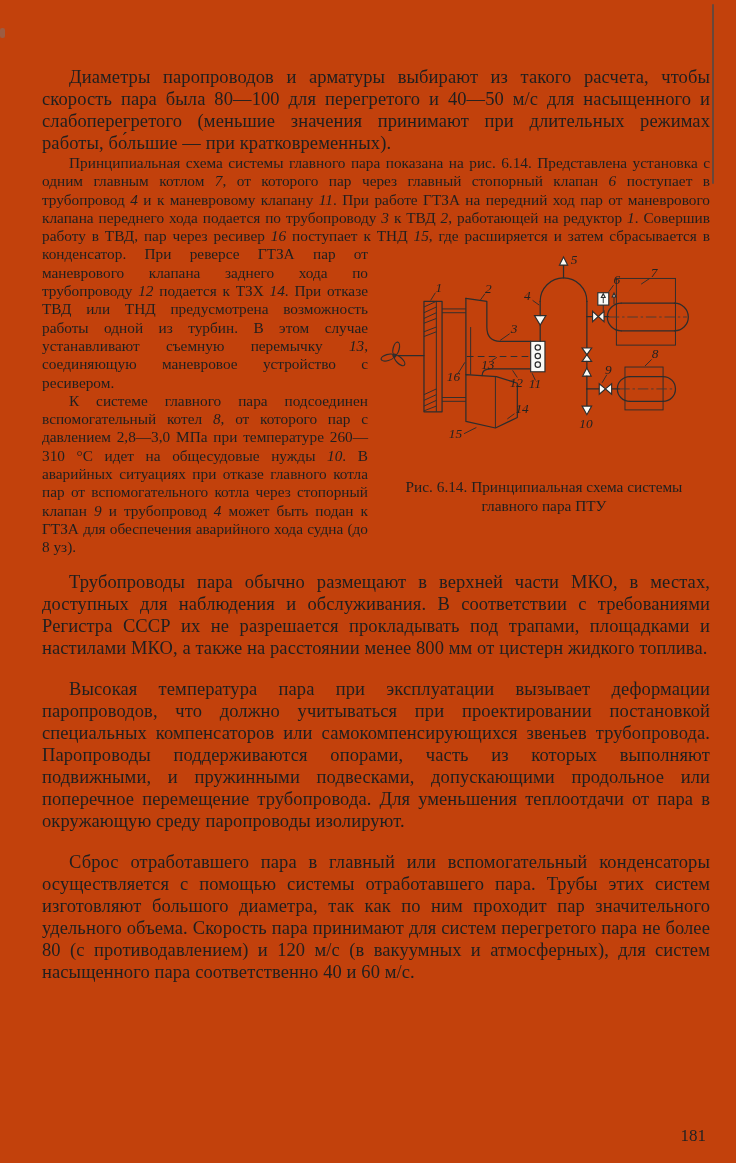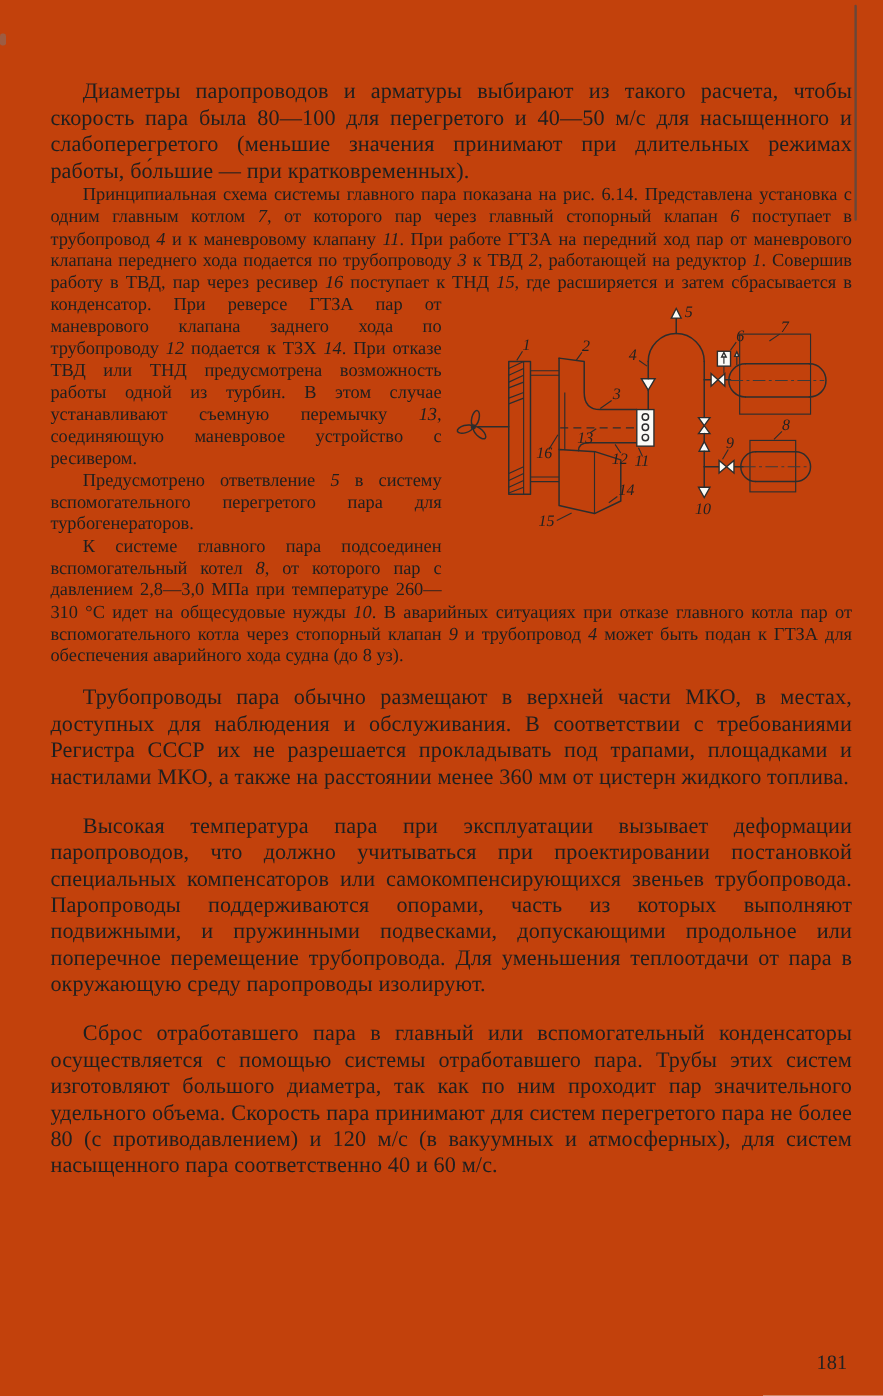--- a/index.html
+++ b/index.html
@@ -180,25 +180,25 @@
               <text class="lbl" x="238" y="133">9</text>
               <text class="lbl" x="211" y="190">10</text>
               <text class="lbl" x="158" y="148">11</text>
               <text class="lbl" x="138" y="147">12</text>
               <text class="lbl" x="108" y="128">13</text>
               <text class="lbl" x="144" y="174">14</text>
               <text class="lbl" x="74" y="201">15</text>
               <text class="lbl" x="72" y="141">16</text>
             </g>
           </svg>
+            <span class="caption">Рис. 6.14. Принципиальная схема системы главного пара ПТУ</span>
           </span><span>маневрового клапана заднего хода по трубопроводу <i>12</i> подается к ТЗХ <i>14</i>. При отказе ТВД или ТНД предусмотрена возможность работы одной из турбин. В этом случае устанавливают съемную перемычку <i>13</i>, соединяющую маневровое устройство с ресивером.</span>
       </p>
-      <p class="petit">Предусмотрено ответвление <i>5</i> в систему вспомогательного перегретого пара для турбогенераторов.</p>
       <p class="petit">К системе главного пара подсоединен вспомогательный котел <i>8</i>, от которого пар с давлением 2,8—3,0 МПа при температуре 260—310 °С идет на общесудовые нужды <i>10</i>. В аварийных ситуациях при отказе главного котла пар от вспомогательного котла через стопорный клапан <i>9</i> и трубопровод <i>4</i> может быть подан к ГТЗА для обеспечения аварийного хода судна (до 8 уз).</p>
     </div>
 
-    <p class="big body-after">Трубопроводы пара обычно размещают в верхней части МКО, в местах, доступных для наблюдения и обслуживания. В соответствии с требованиями Регистра СССР их не разрешается прокладывать под трапами, площадками и настилами МКО, а также на расстоянии менее 360 мм от цистерн жидкого топлива.</p>
+    <p class="big body-after">Трубопроводы пара обычно размещают в верхней части МКО, в местах, доступных для наблюдения и обслуживания. В соответствии с требованиями Регистра СССР их не разрешается прокладывать под трапами, площадками и настилами МКО, а также на расстоянии менее 800 мм от цистерн жидкого топлива.</p>
     <p class="big body-after">Высокая температура пара при эксплуатации вызывает деформации паропроводов, что должно учитываться при проектировании постановкой специальных компенсаторов или самокомпенсирующихся звеньев трубопровода. Паропроводы поддерживаются опорами, часть из которых выполняют подвижными, и пружинными подвесками, допускающими продольное или поперечное перемещение трубопровода. Для уменьшения теплоотдачи от пара в окружающую среду паропроводы изолируют.</p>
     <p class="big body-after">Сброс отработавшего пара в главный или вспомогательный конденсаторы осуществляется с помощью системы отработавшего пара. Трубы этих систем изготовляют большого диаметра, так как по ним проходит пар значительного удельного объема. Скорость пара принимают для систем перегретого пара не более 80 (с противодавлением) и 120 м/с (в вакуумных и атмосферных), для систем насыщенного пара соответственно 40 и 60 м/с.</p>
   </div>
 
   <div class="page-number">181</div>
 </div>
 
 </body></html>

